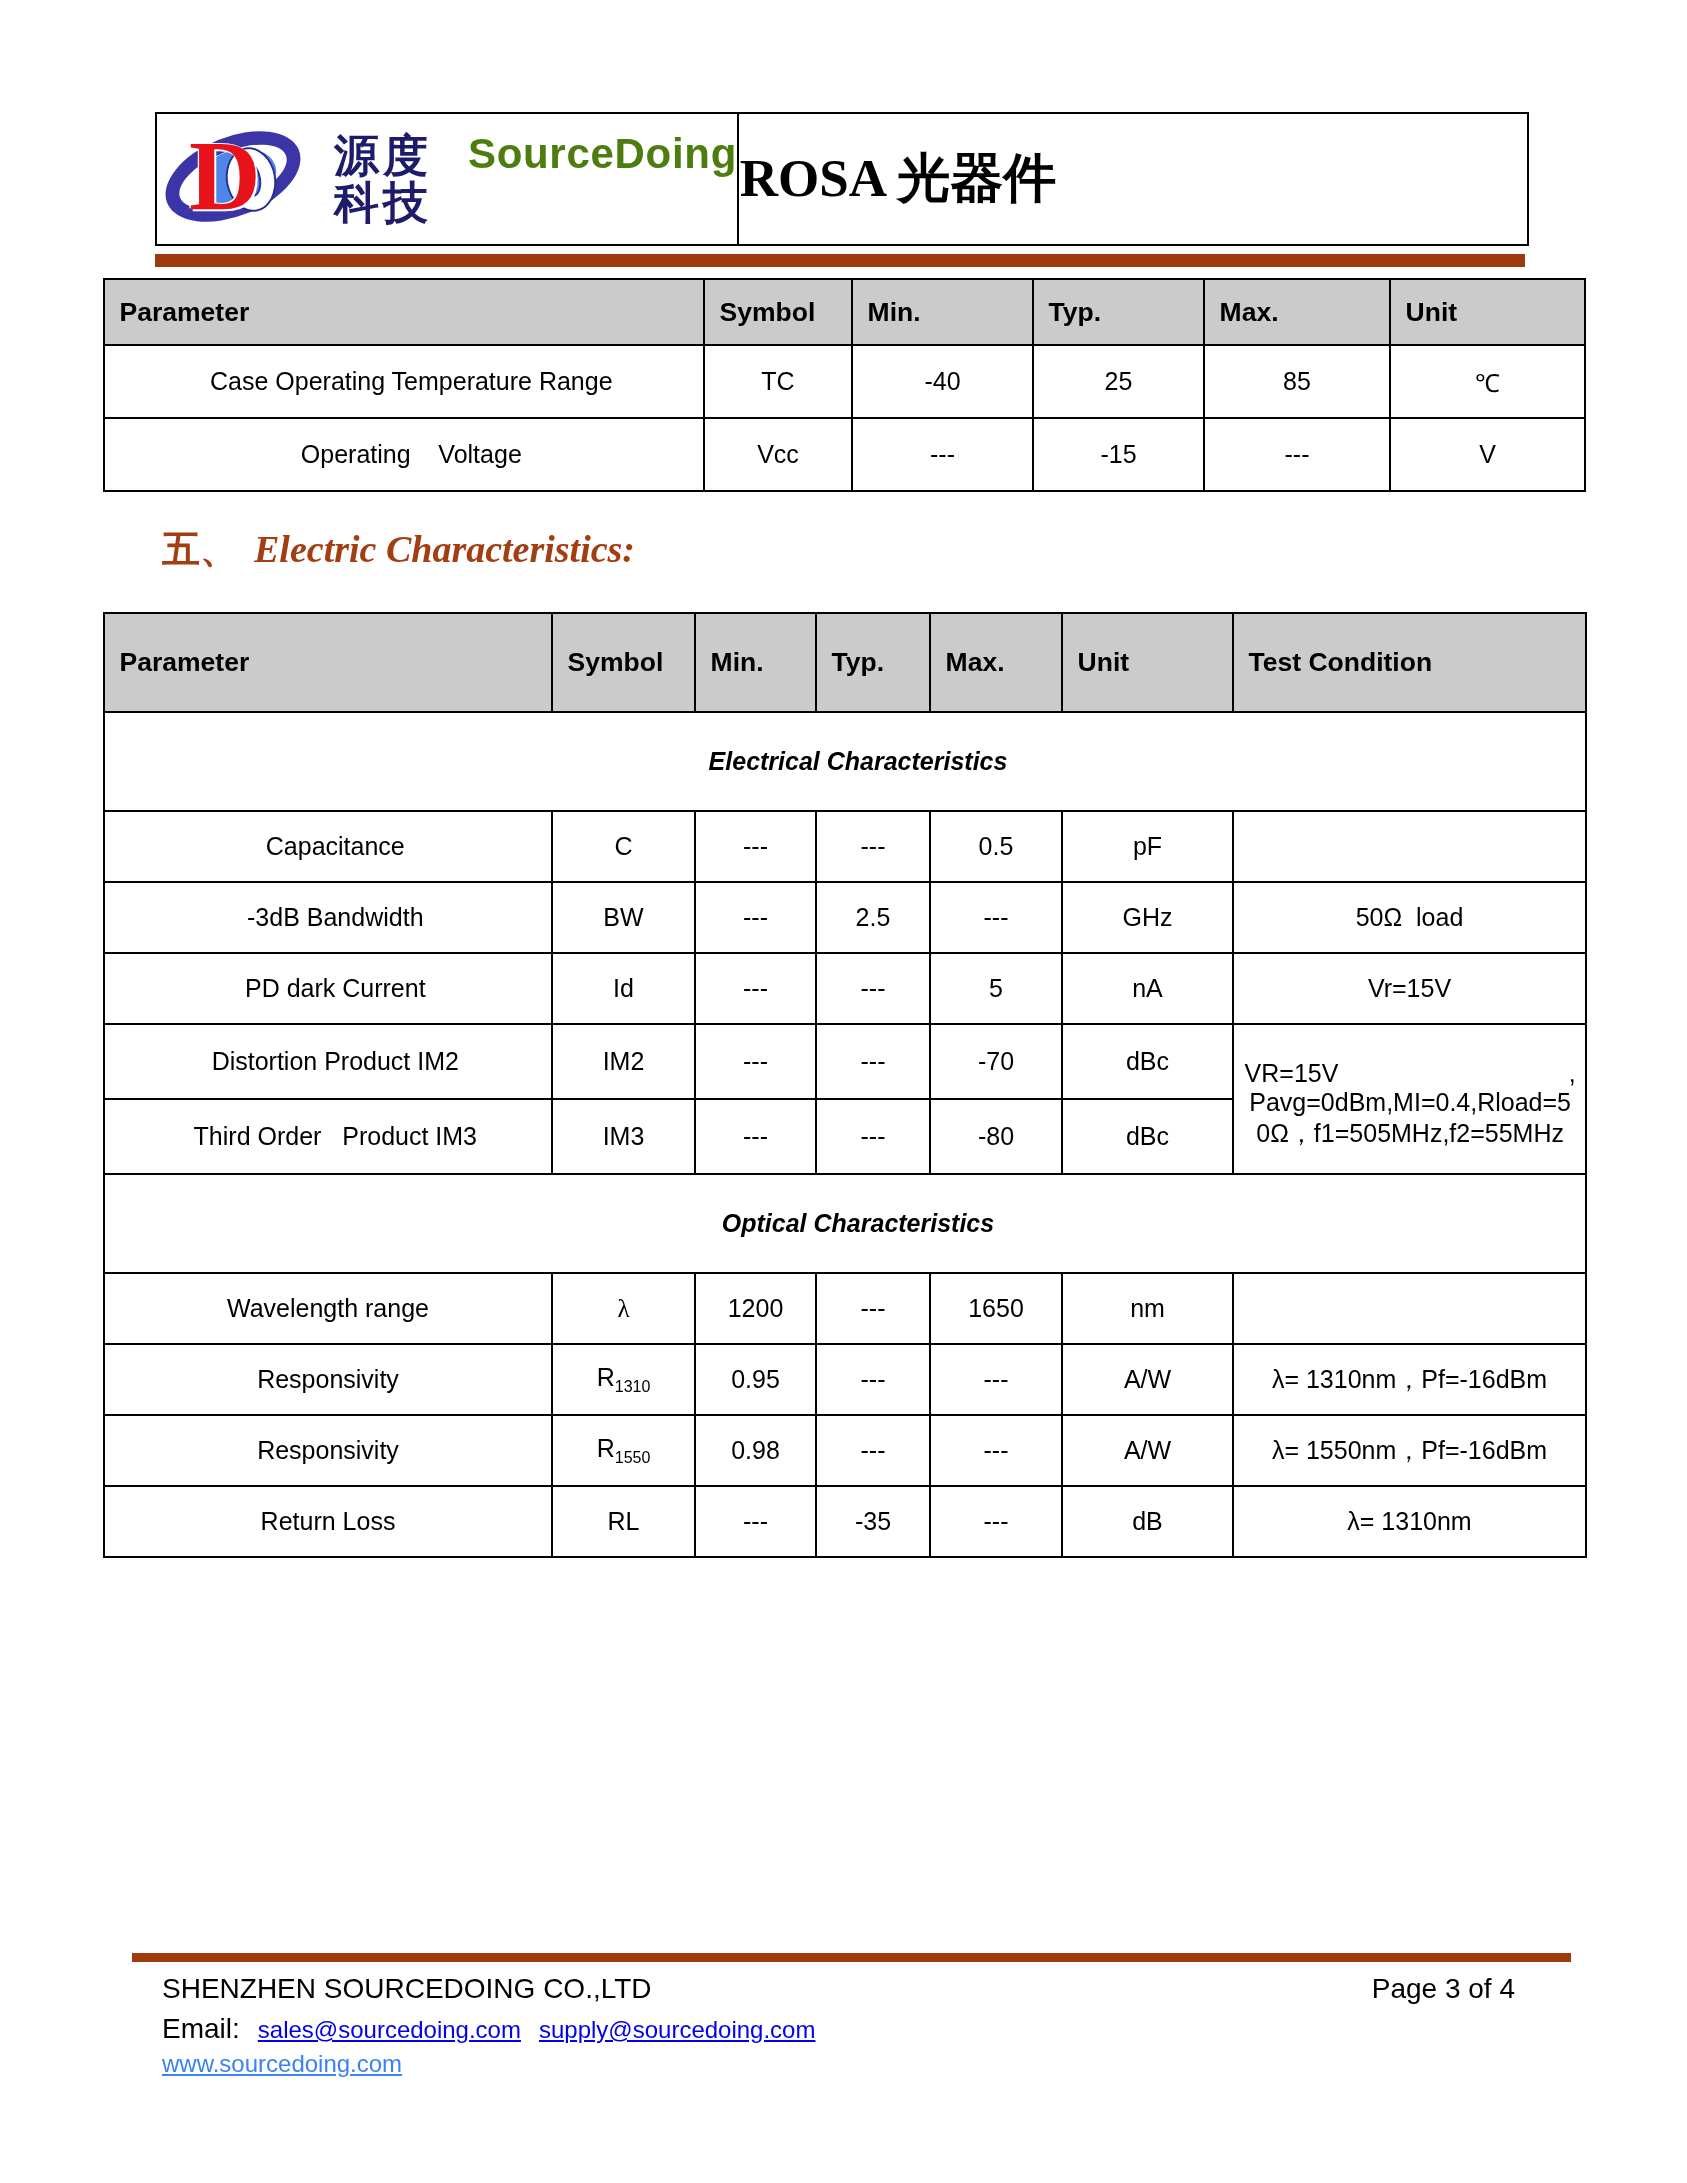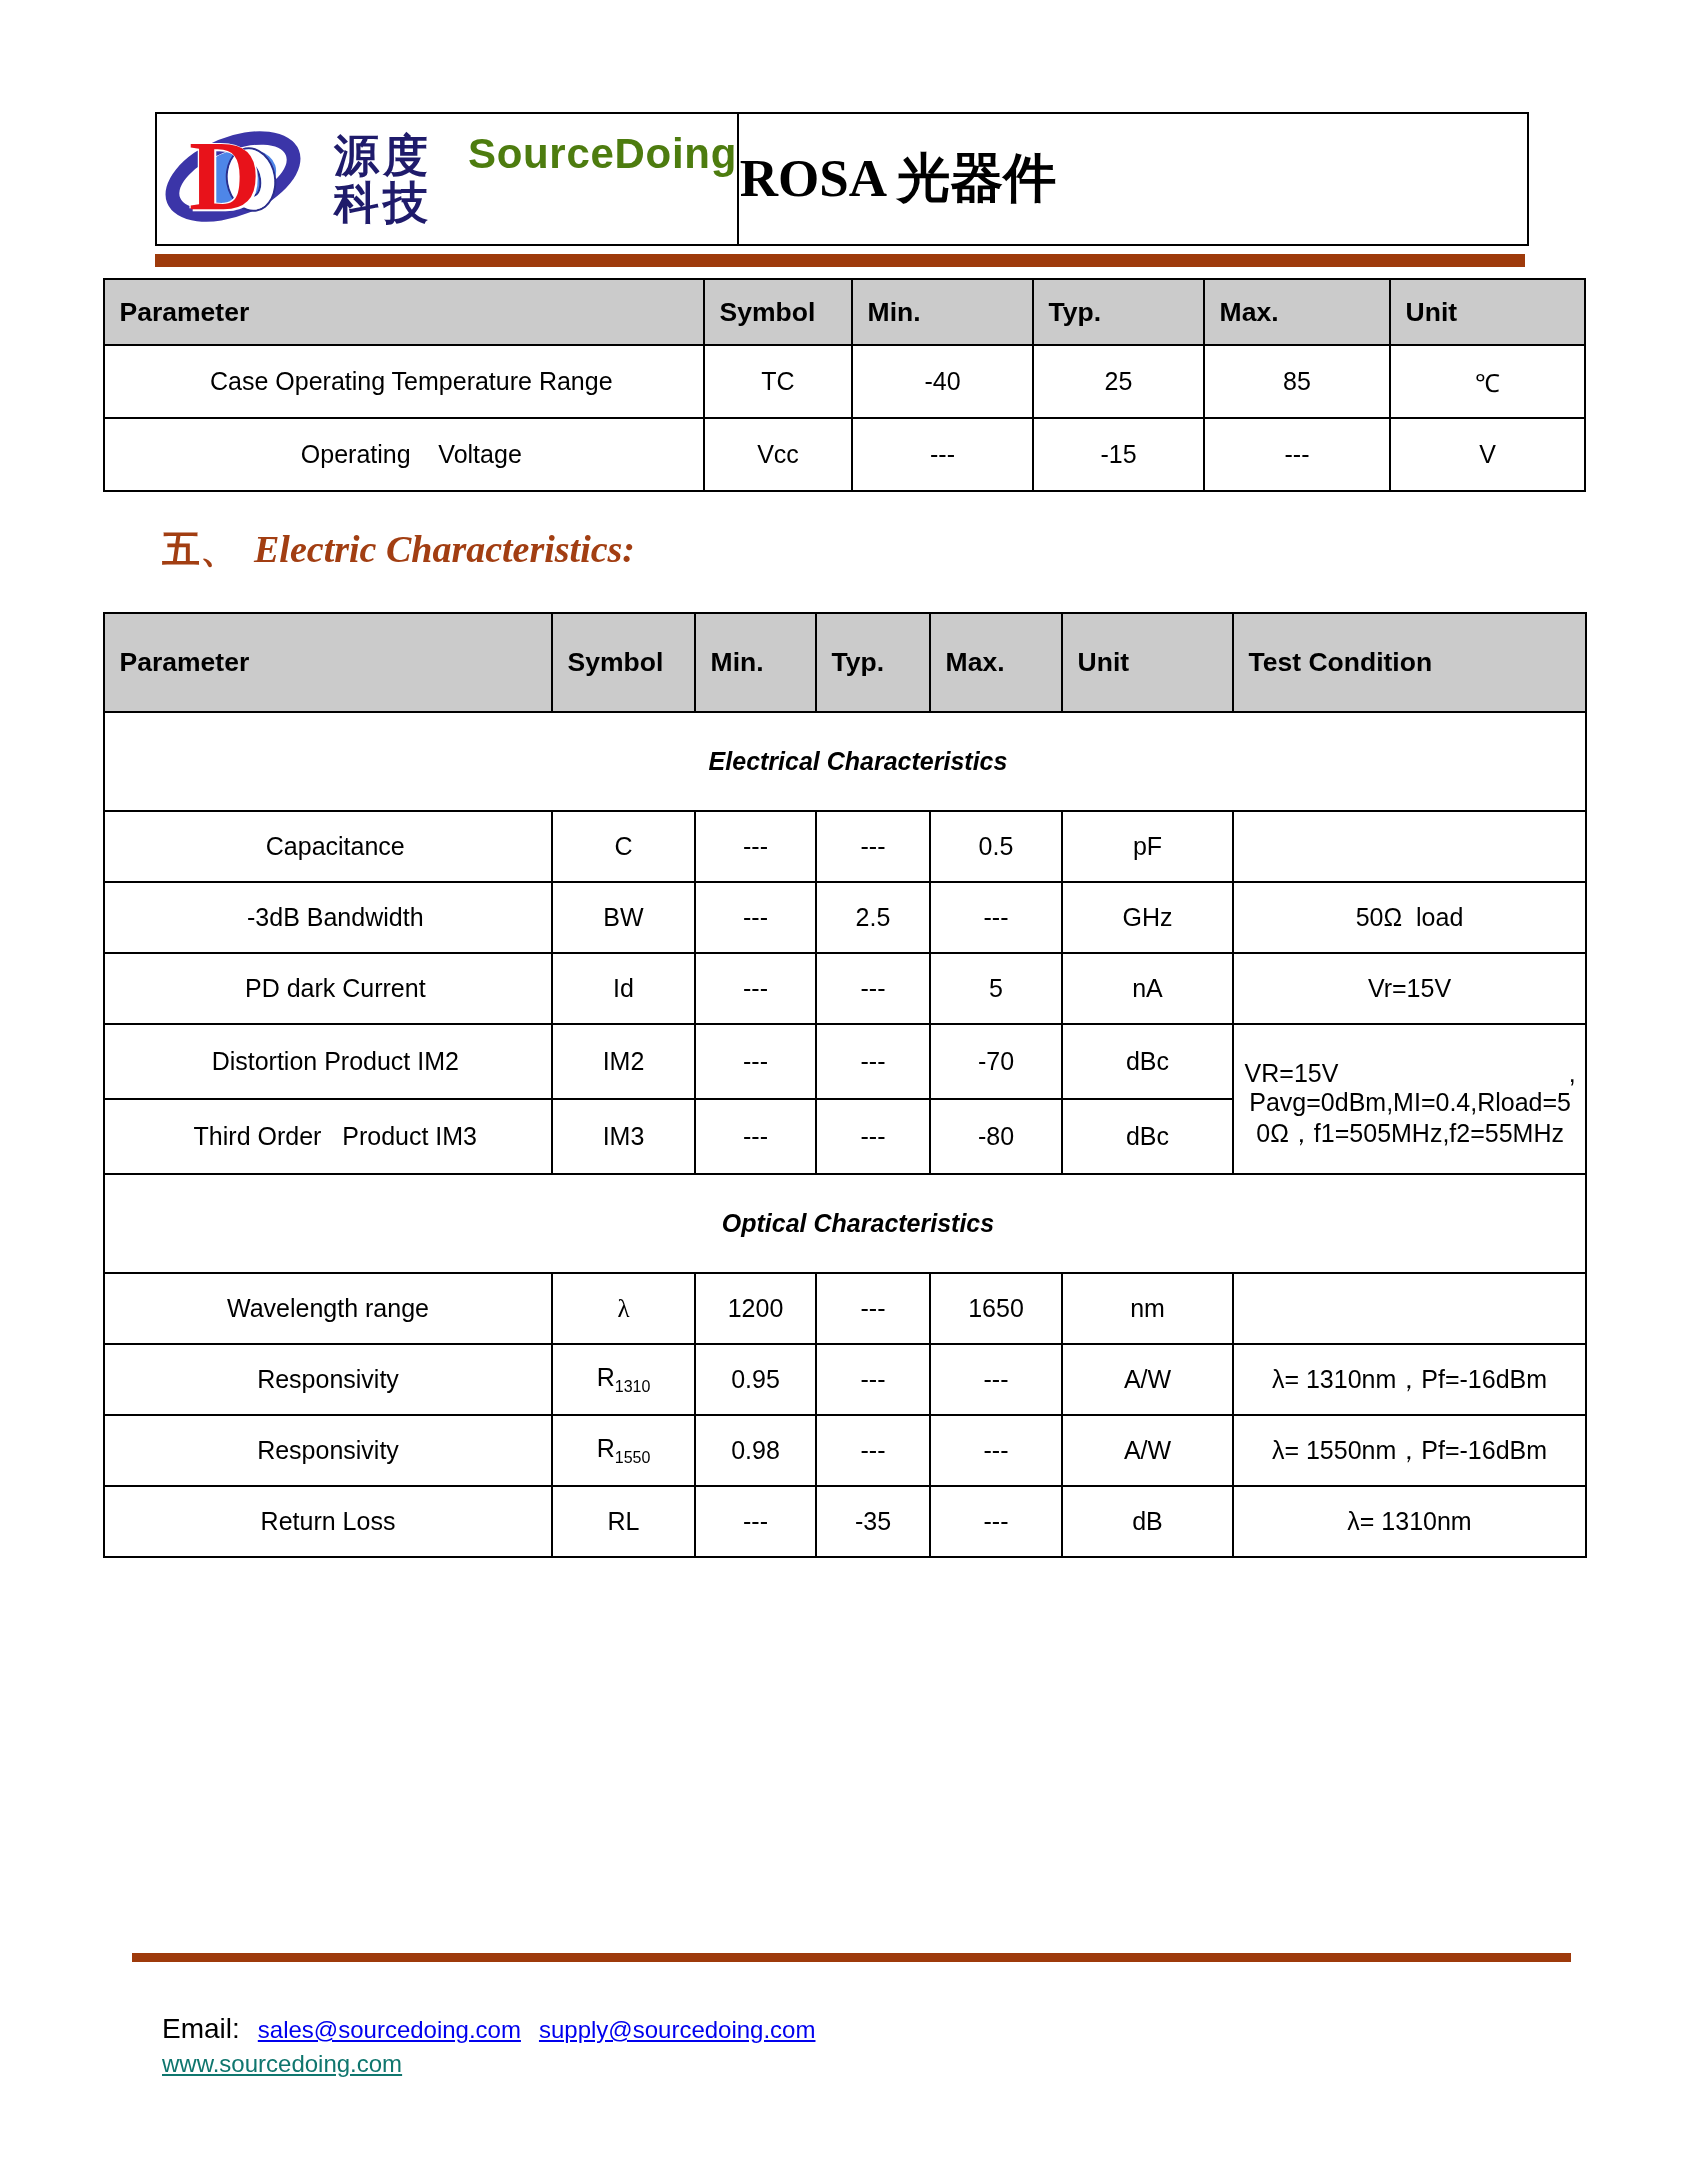--- a/index.html
+++ b/index.html
@@ -277,23 +277,27 @@
       <td>---</td>
       <td>-35</td>
       <td>---</td>
       <td>dB</td>
       <td class="cond">λ= 1310nm</td>
     </tr>
   </tbody>
     </table>
 
   <div class="footer-rule" style="background:#9e3a0b"></div>
+  <div class="footer-line1">
+    <span>SHENZHEN SOURCEDOING CO.,LTD</span>
+    <span>Page 3 of 4</span>
+  </div>
   <div class="footer-line2">
     <span>Email:</span>
     <a href="#" style="color:#0000ee">sales@sourcedoing.com</a>
     <a href="#" style="color:#0000ee">supply@sourcedoing.com</a>
   </div>
   <div class="footer-line3">
-    <a href="#" style="color:#0f766e">www.sourcedoing.com</a>
+    <a href="#" style="color:#3b82f6">www.sourcedoing.com</a>
   </div>
 
 </div>
 
 
 </body></html>

